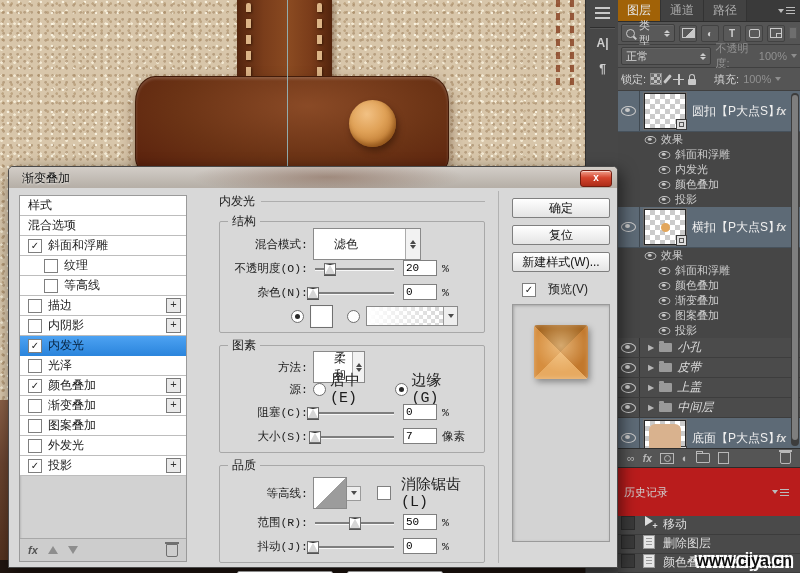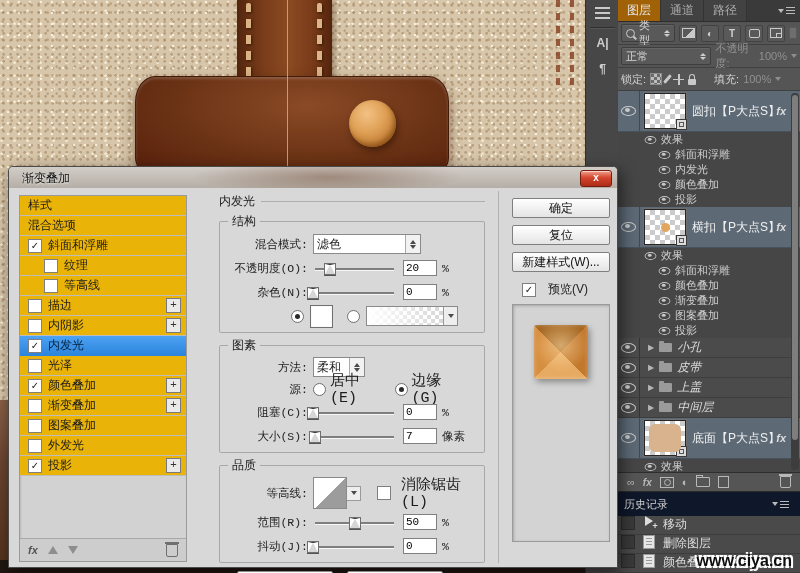--- a/index.html
+++ b/index.html
@@ -64,21 +64,21 @@
     color:#fff;font-size:10px;font-weight:bold;line-height:13px;text-align:center;
     box-shadow:inset 0 1px 0 rgba(255,255,255,.55);}
   .dlg-body{position:absolute;left:0;top:21px;right:0;bottom:0;background:#d8d8d8;}
 
   
   .styles-box{position:absolute;left:10px;top:7px;width:166px;height:365px;
     border:1px solid #9a9a9a;background:#d2d2d2;display:flex;flex-direction:column;
     box-shadow:inset 1px 1px 2px rgba(0,0,0,.12);}
   .styles-rows{flex:1;overflow:hidden;}
   .style-row{height:19px;display:flex;align-items:center;padding-left:8px;
-    border-bottom:1px solid #bdbdbd;font-size:12px;color:#1c1c1c;background:#eab308;}
+    border-bottom:1px solid #bdbdbd;font-size:12px;color:#1c1c1c;background:#ffffff;}
   .style-row.ind{padding-left:24px;}
   .style-row.sel{background:linear-gradient(#4da2f2,#2c86dd);color:#06223f;border-bottom-color:#2c86dd;}
   .cb{width:12px;height:12px;background:#fff;border:1px solid #7f7f7f;margin-right:6px;
     font-size:10px;line-height:11px;text-align:center;color:#222;flex:none;}
   .slabel{white-space:nowrap;}
   .plusbox{margin-left:auto;margin-right:5px;width:13px;height:13px;border:1px solid #7a7a7a;
     background:#e9e9e9;font-size:11px;line-height:11px;text-align:center;color:#333;flex:none;}
   .styles-footer{height:22px;border-top:1px solid #a8a8a8;background:#cdcdcd;
     display:flex;align-items:center;padding:0 8px;gap:10px;}
   .sf-fx{font-size:11px;font-style:italic;font-weight:bold;color:#555;}
@@ -93,22 +93,22 @@
   .center-col{position:absolute;left:184px;top:3px;width:302px;bottom:4px;}
   .ig-title{display:flex;align-items:center;margin:2px 10px 2px 26px;height:16px;}
   .ig-title span{font-size:12px;color:#1b1b1b;margin-right:6px;}
   .ig-title i{flex:1;border-top:1px solid #aeaeae;}
   fieldset{margin:4px 10px 0 26px;border:1px solid #a8a8a8;border-radius:2px;
     padding:2px 8px 4px 8px;}
   legend{font-size:12px;color:#1b1b1b;padding:0 4px;}
   .frow{display:flex;align-items:center;height:24px;font-family:Liberation Mono, monospace;}
   .frow.tall{height:34px;}
   .lbl{width:80px;text-align:right;margin-right:5px;font-size:11.5px;color:#1c1c1c;white-space:nowrap;flex:none;}
-  .dd{height:20px;border:1px solid #8a8a8a;background:#fff;display:flex;align-items:center;
-    font-size:12px;padding-left:3px;box-sizing:border-box;}
+  .dd{height:32px;border:1px solid #8a8a8a;background:#fff;display:flex;align-items:center;
+    font-size:12px;padding-left:20px;box-sizing:border-box;}
   .dd.w-blend{width:108px;} .dd.w-method{width:52px;}
   .spin{margin-left:auto;width:14px;align-self:stretch;border-left:1px solid #ababab;
     display:flex;flex-direction:column;align-items:center;justify-content:center;gap:1px;background:#f2f2f2;}
   .spin i{width:0;height:0;border-left:3px solid transparent;border-right:3px solid transparent;}
   .spin .up{border-bottom:4px solid #4a4a4a;} .spin .dn{border-top:4px solid #4a4a4a;}
   .ps-slider{flex:1;height:18px;position:relative;margin-right:7px;}
   .ps-slider .track{position:absolute;left:2px;right:2px;top:9px;height:2px;background:#7e7e7e;
     box-shadow:0 1px 0 rgba(255,255,255,.8);}
   .ps-slider .thumb{position:absolute;top:5px;margin-left:-5px;width:0;height:0;
     border-left:5px solid transparent;border-right:5px solid transparent;border-bottom:9px solid #d6d6d6;
@@ -228,22 +228,22 @@
   .tb{color:#b8b8b8;display:flex;align-items:center;justify-content:center;flex:none;}
   .tb-fx{font-size:10px;font-style:italic;font-weight:bold;}
   .tb-mask{width:12px;height:9px;border:1px solid #b8b8b8;position:relative;}
   .tb-mask::after{content:"";position:absolute;left:3px;top:1px;width:5px;height:5px;border:1px solid #b8b8b8;border-radius:50%;}
   .tb-folder{width:12px;height:8px;border:1px solid #b8b8b8;border-radius:1px;position:relative;}
   .tb-folder::before{content:"";position:absolute;top:-3px;left:-1px;width:5px;height:2px;border:1px solid #b8b8b8;border-bottom:none;}
   .tb-new{width:9px;height:10px;border:1px solid #b8b8b8;}
   .tb-trash{width:9px;height:10px;border:1px solid #b8b8b8;border-radius:0 0 2px 2px;position:relative;margin-left:auto;}
   .tb-trash::before{content:"";position:absolute;top:-3px;left:-2px;right:-2px;height:1.5px;background:#b8b8b8;}
 
-  .hist-head{height:16px;background:#0f172a;border-top:1px solid #2b2b2b;display:flex;align-items:center;
-    padding:4px 6px;font-size:11px;color:#cfcfcf;flex:none;}
+  .hist-head{height:16px;background:#b91c1c;border-top:1px solid #2b2b2b;display:flex;align-items:center;
+    padding:16px 6px;font-size:11px;color:#cfcfcf;flex:none;}
   .hist-rows{flex:none;}
   .hrow{height:18px;display:flex;align-items:flex-start;background:#4a4a4a;border-bottom:1px solid #3c3c3c;gap:6px;font-size:12px;color:#ddd;}
   .src-box{width:12px;height:12px;background:#3a3a3a;border:1px solid #2c2c2c;margin-left:3px;flex:none;}
   .h-ic{width:16px;display:flex;align-items:center;justify-content:center;flex:none;}
   .icon-doc{width:10px;height:12px;background:#e6e6e6;border:1px solid #999;position:relative;}
   .icon-doc::after{content:"";position:absolute;left:2px;top:2px;right:2px;bottom:2px;
     background:repeating-linear-gradient(#9a9a9a 0 1px,rgba(0,0,0,0) 1px 3px);}
   .icon-move{position:relative;width:11px;height:11px;}
   .icon-move::before{content:"";position:absolute;left:1px;top:0;width:0;height:0;
     border-top:5px solid transparent;border-bottom:5px solid transparent;border-left:8px solid #ddd;}

